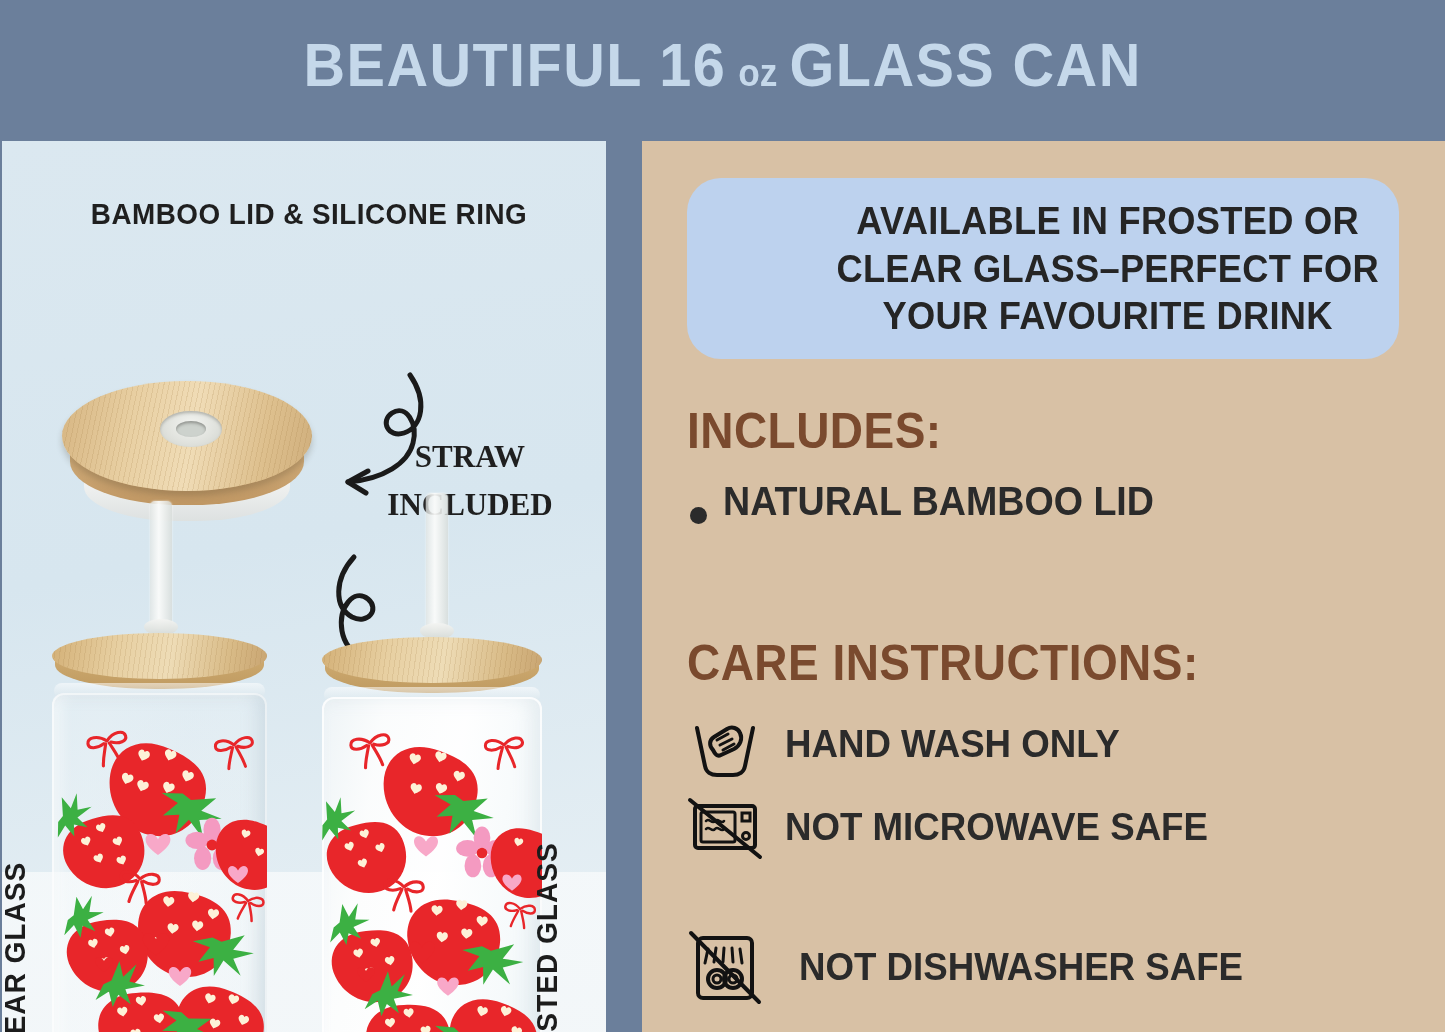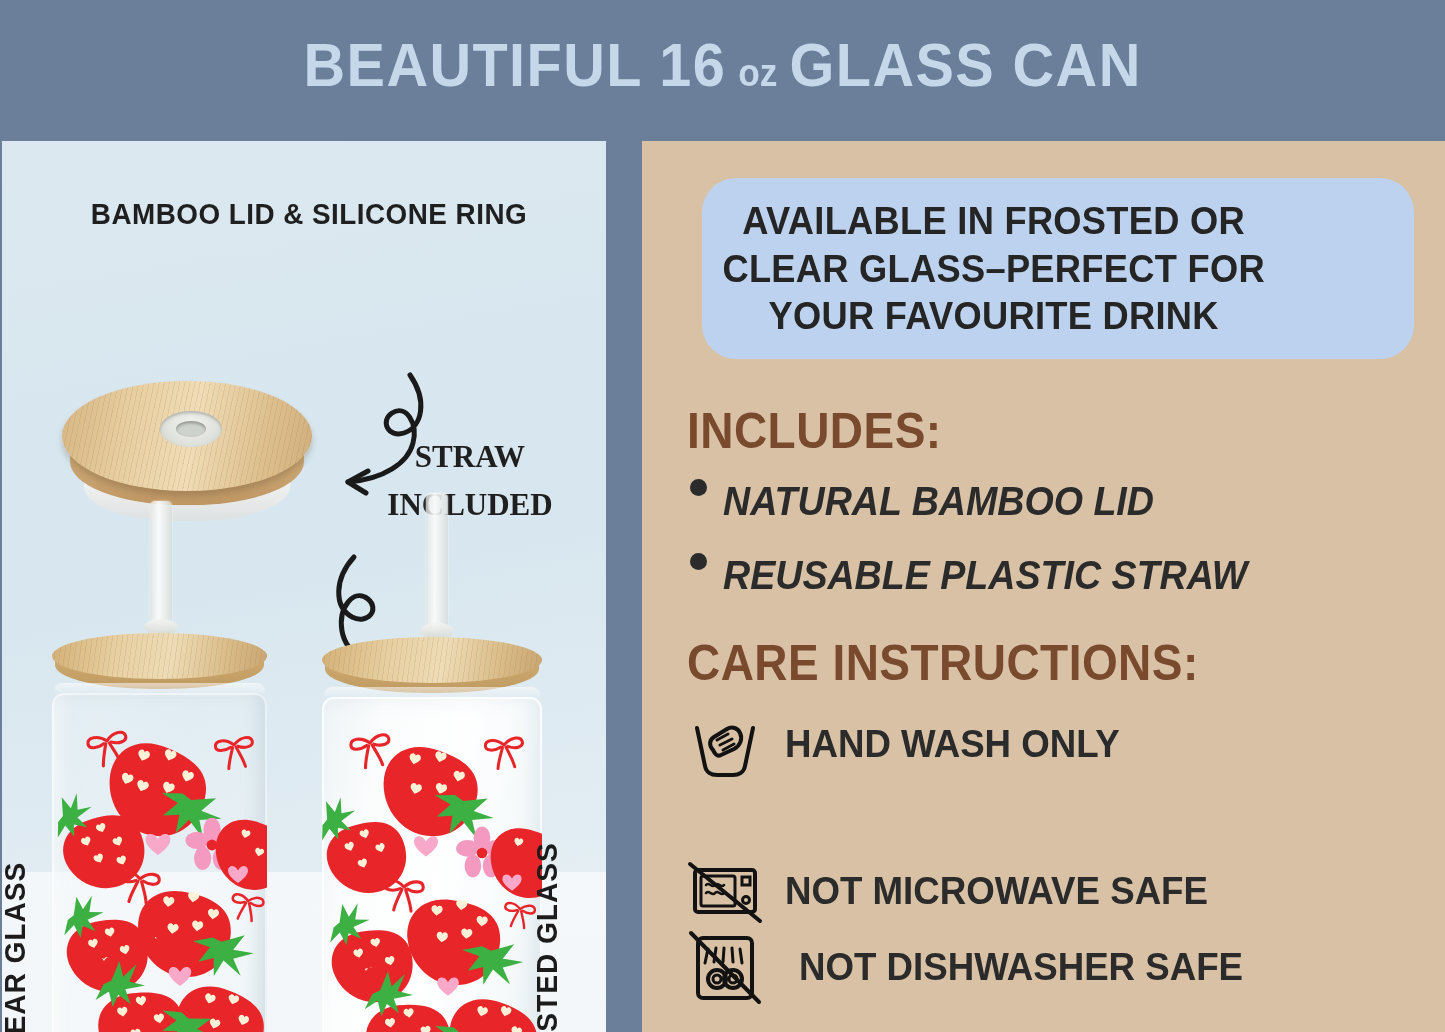--- a/index.html
+++ b/index.html
@@ -143,38 +143,38 @@
   }
 
   
   .right-panel{
     position:absolute;left:642px;top:141px;width:803px;height:891px;
     background:#d8c1a5;
   }
   .callout{
     position:absolute;left:45px;top:37px;width:712px;height:181px;
     background:#bdd2ee;border-radius:34px;
-    display:flex;align-items:center;justify-content:flex-start;margin-left:15px;
+    display:flex;align-items:center;justify-content:flex-end;
   }
   .callout-text{
     text-align:center;color:#252525;
     font-size:39px;font-weight:bold;line-height:1.22;
     font-stretch:condensed;transform:scaleX(.93);
     letter-spacing:.3px;
   }
   .section-title{
     position:absolute;left:45px;
     color:#7a4a2e;font-size:50px;font-weight:bold;
     font-stretch:condensed;transform:scaleX(.92);transform-origin:left center;
     letter-spacing:.5px;
   }
   #includes-title{top:261px;}
   #care-title{top:493px;}
   .bullet-row{
-    position:absolute;left:48px;display:flex;align-items:flex-start;gap:16px;font-style:italic;
+    position:absolute;left:48px;display:flex;align-items:flex-end;gap:16px;
   }
   .bullet-dot{
     width:17px;height:17px;border-radius:50%;background:#2b2b2b;flex:0 0 auto;
   }
   .bullet-text{
     color:#2b2b2b;font-size:40px;font-weight:bold;
     font-stretch:condensed;transform:scaleX(.94);transform-origin:left center;
     white-space:nowrap;
   }
   .care-row{
@@ -645,39 +645,35 @@
         <div>YOUR FAVOURITE DRINK</div>
       </div>
     </div>
 
     <div class="section-title" id="includes-title">INCLUDES:</div>
 
     <div class="bullet-row" style="top:338px;">
       <span class="bullet-dot"></span>
       <span class="bullet-text">NATURAL BAMBOO LID</span>
     </div>
-    <div class="bullet-row" style="top:412px;">
-      <span class="bullet-dot"></span>
-      <span class="bullet-text">REUSABLE PLASTIC STRAW</span>
-    </div>
 
     <div class="section-title" id="care-title">CARE INSTRUCTIONS:</div>
 
     <div class="care-row" style="top:565px;align-items:center;">
       <span class="care-icon">
         <svg viewBox="0 0 76 76">
           <path d="M10 22 L 18 60 C 19 66, 24 69, 30 69 L 46 69 C 52 69, 57 66, 58 60 L 66 22" fill="none" stroke="#121212" stroke-width="4" stroke-linecap="round" stroke-linejoin="round"></path>
           <path d="M26 44 C 22 40, 22 34, 27 31 L 40 23 C 45 20, 51 22, 53 27 C 56 33, 53 40, 47 43 L 34 49 C 30 51, 28 48, 26 44 Z" fill="none" stroke="#121212" stroke-width="4" stroke-linejoin="round"></path>
           <path d="M30 34 L 41 28 M33 39 L 45 33 M36 44 L 47 38" fill="none" stroke="#121212" stroke-width="3" stroke-linecap="round"></path>
         </svg>
       </span>
       <span class="care-text">HAND WASH ONLY</span>
     </div>
 
-    <div class="care-row" style="top:712px;">
+    <div class="care-row" style="top:648px;">
       <span class="care-icon">
         <svg viewBox="0 0 76 76">
           <rect x="8" y="17" width="60" height="42" rx="3" fill="none" stroke="#121212" stroke-width="4"></rect>
           <rect x="14" y="23" width="34" height="30" rx="2" fill="none" stroke="#121212" stroke-width="3"></rect>
           <path d="M19 32 C 22 28, 25 36, 28 32 C 31 28, 34 36, 37 32
                    M19 40 C 22 36, 25 44, 28 40 C 31 36, 34 44, 37 40" fill="none" stroke="#121212" stroke-width="2.6" stroke-linecap="round"></path>
           <rect x="55" y="24" width="8" height="8" fill="none" stroke="#121212" stroke-width="3"></rect>
           <circle cx="59" cy="47" r="3.5" fill="none" stroke="#121212" stroke-width="3"></circle>
           <line x1="3" y1="11" x2="73" y2="68" stroke="#121212" stroke-width="4" stroke-linecap="round"></line>
         </svg>

